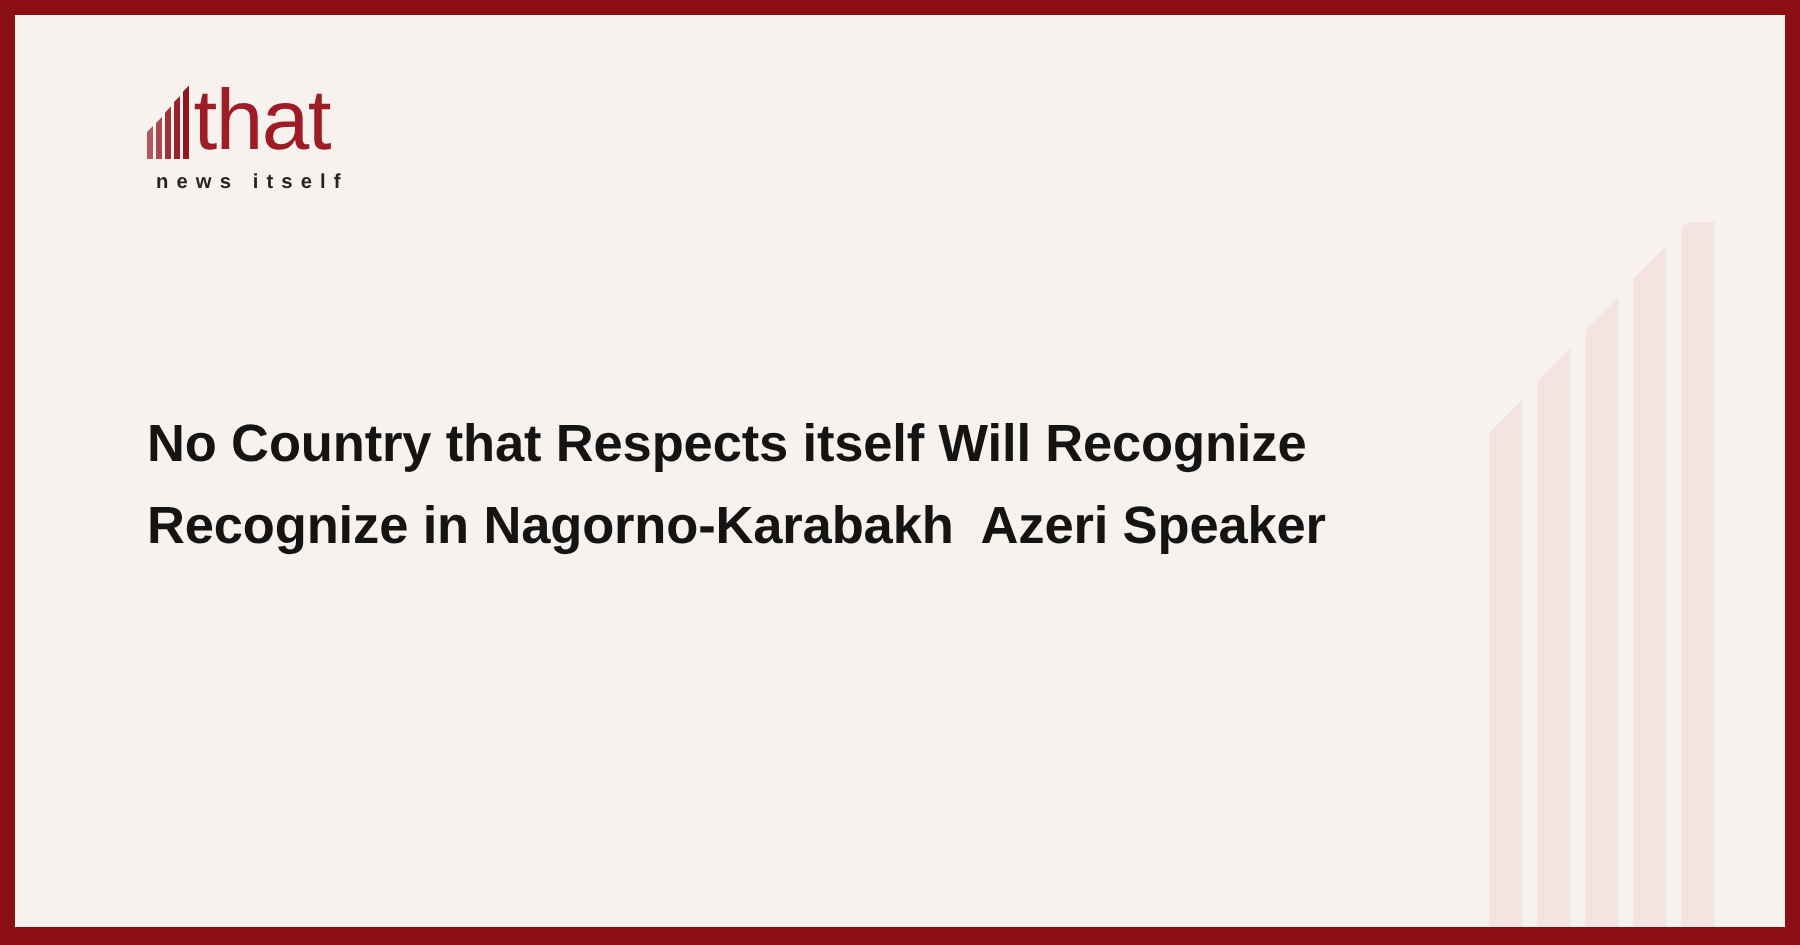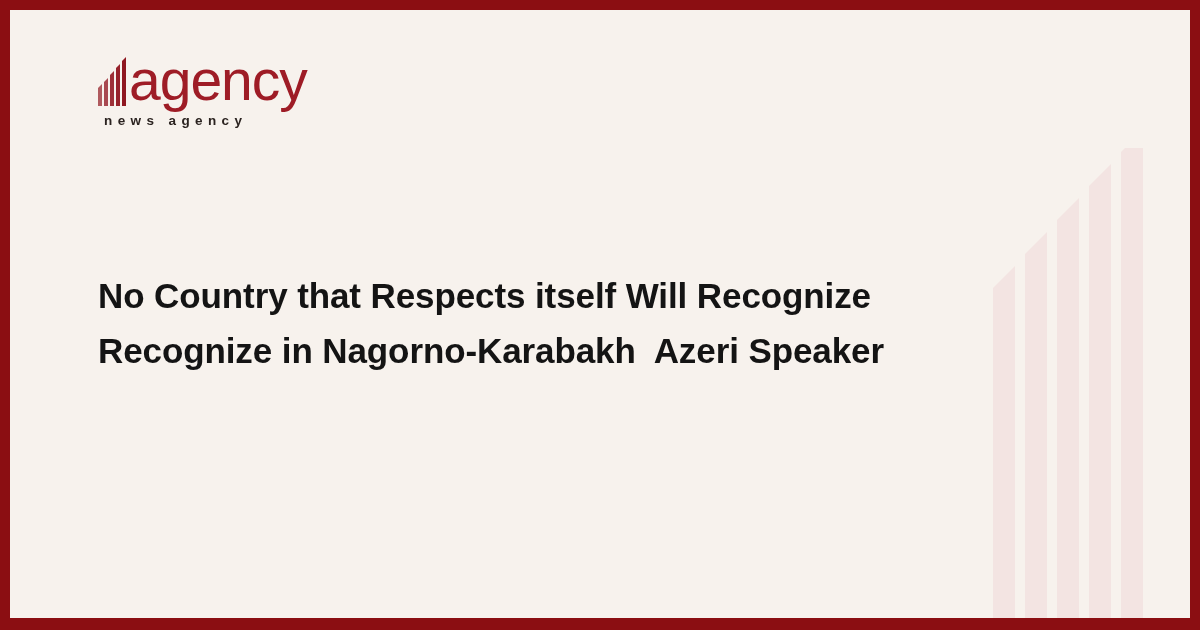--- a/index.html
+++ b/index.html
@@ -120,21 +120,21 @@
       <div class="logo-row">
         <span class="logo-mark">
           <svg viewBox="0 0 30 52" preserveAspectRatio="none" aria-hidden="true">
             <polygon points="0,34 4,30 4,52 0,52" fill="#b05a5e"></polygon>
             <polygon points="6,28 10,24 10,52 6,52" fill="#a84850"></polygon>
             <polygon points="12,21 16,17 16,52 12,52" fill="#9e3038"></polygon>
             <polygon points="18,14 22,10 22,52 18,52" fill="#97222b"></polygon>
             <polygon points="24,7 28,3 28,52 24,52" fill="#8f1720"></polygon>
           </svg>
         </span>
-        <span class="logo-word">agency</span>
+        <span class="logo-word">that</span>
       </div>
-      <div class="logo-tagline">news agency</div>
+      <div class="logo-tagline">news itself</div>
     </div>
 
     <div class="headline">No Country that Respects itself Will Recognize Recognize in Nagorno-Karabakh  Azeri Speaker</div>
 
   </div>
 </div>
 
 </body></html>

